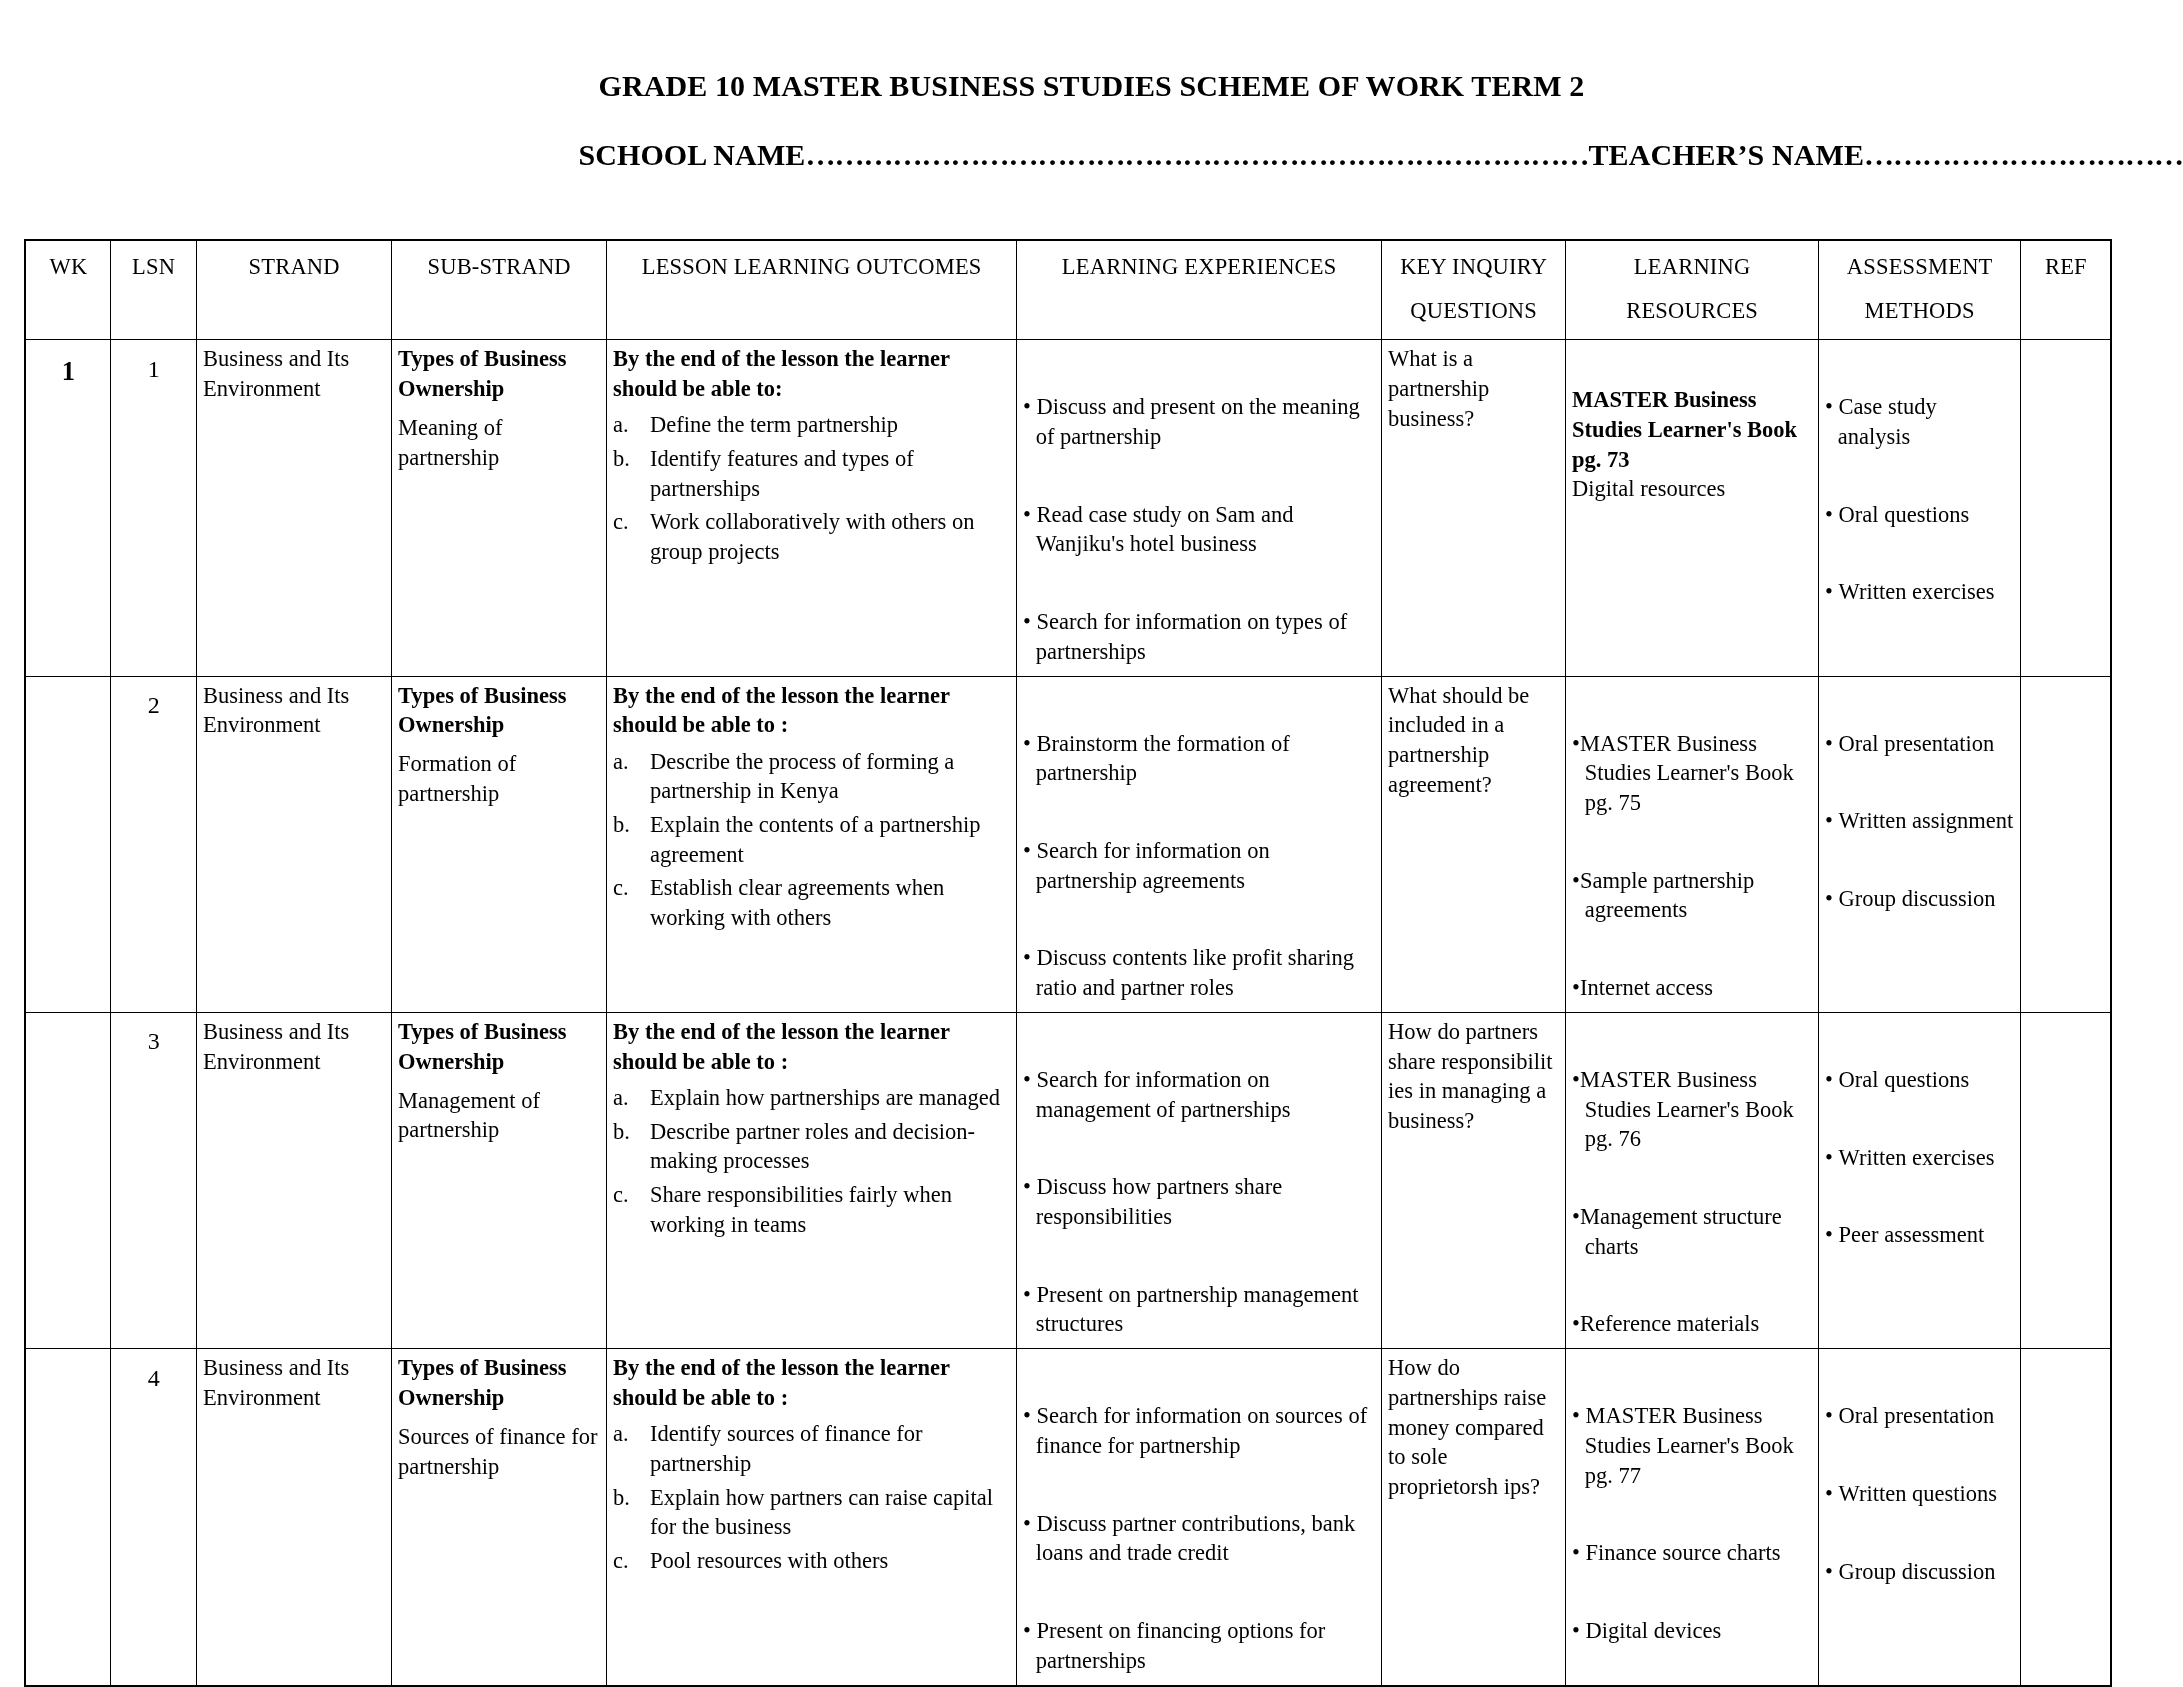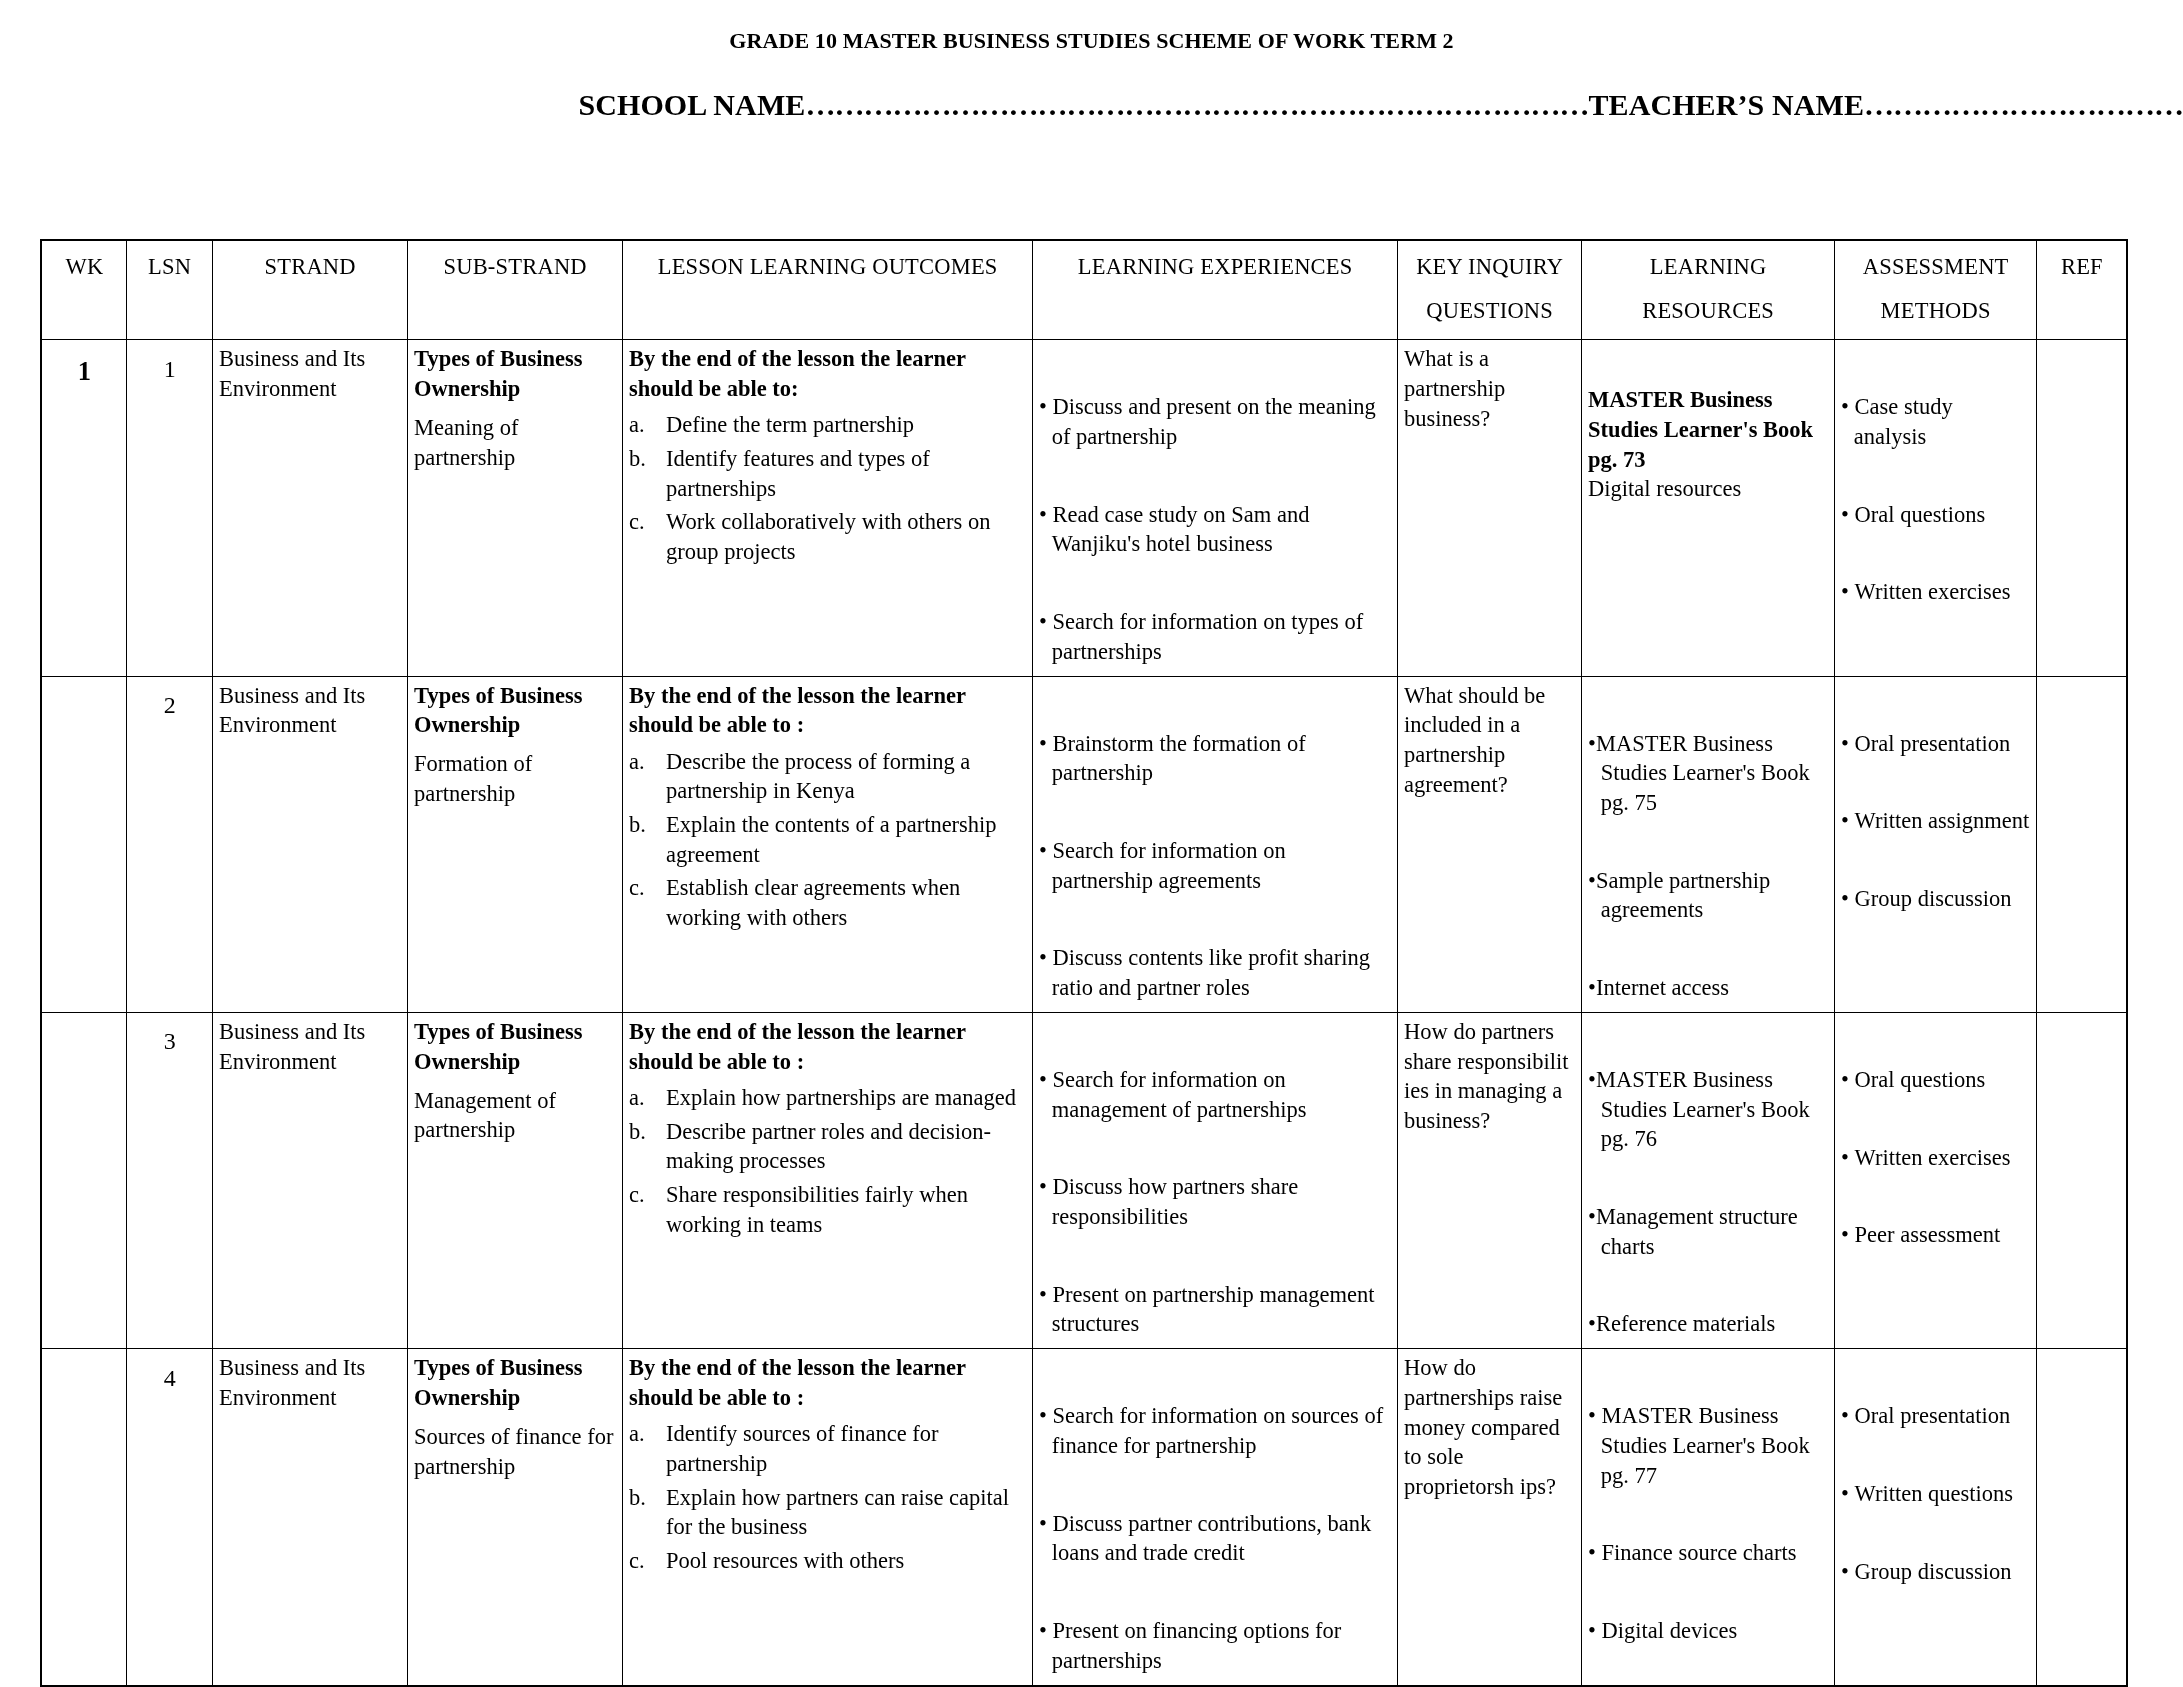--- a/index.html
+++ b/index.html
@@ -19,42 +19,42 @@
     width: 2183px;
     height: 1687px;
     background: #ffffff;
     box-sizing: border-box;
   }
 
   
   .doc-title {
     text-align: center;
     font-weight: bold;
-    font-size: 22px;
+    font-size: 30px;
     letter-spacing: 0.1px;
-    padding-top: 28px;
+    padding-top: 68px;
     line-height: 1.2;
   }
   .name-line {
     font-weight: bold;
     font-size: 30px;
     padding-top: 34px;
     padding-left: 202px;
     white-space: nowrap;
     letter-spacing: 0.1px;
     text-align: right;
   }
   .name-line .dots {
     letter-spacing: -1px;
   }
 
   
   .table-wrap {
     position: absolute;
-    left: 40px;
+    left: 24px;
     top: 239px;
     width: 2085px;
   }
   table.scheme {
     border-collapse: collapse;
     table-layout: fixed;
     width: 2085px;
     border: 2px solid #000;
   }
   table.scheme td, table.scheme th {

